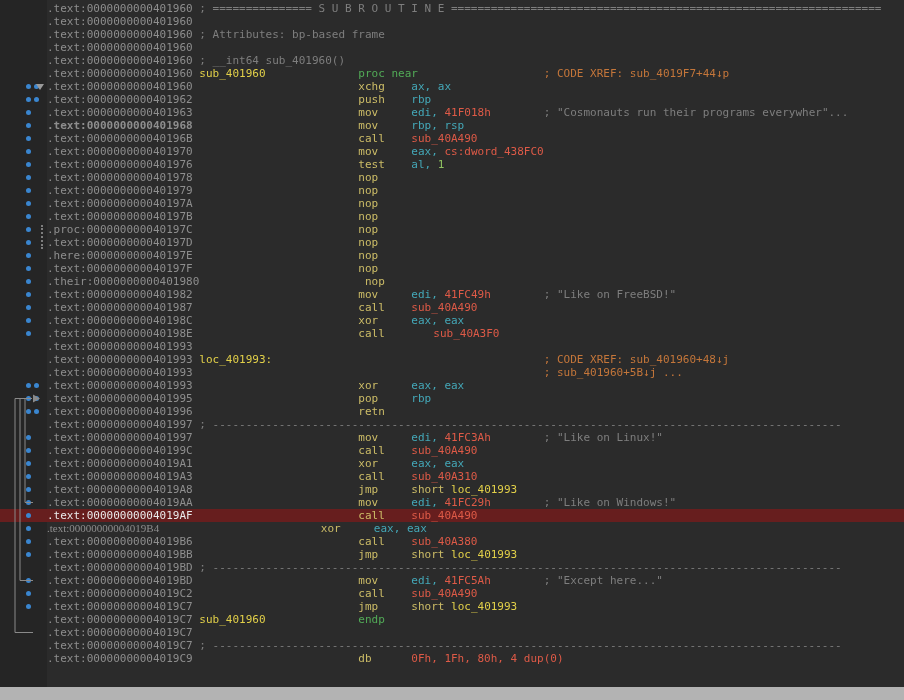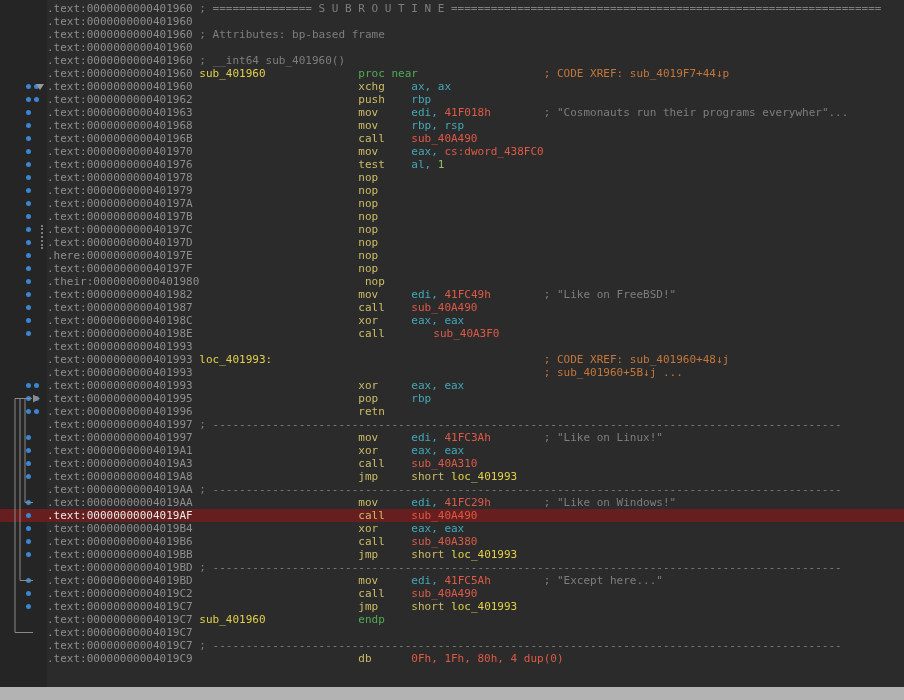--- a/index.html
+++ b/index.html
@@ -49,52 +49,52 @@
   <div id="listing">
       <div class="line"><span style="color: rgb(142, 142, 142);">.text:0000000000401960 </span><span style="color: rgb(126, 126, 126);">; =============== S U B R O U T I N E =================================================================</span></div>
       <div class="line"><span style="color: rgb(142, 142, 142);">.text:0000000000401960 </span></div>
       <div class="line"><span style="color: rgb(142, 142, 142);">.text:0000000000401960 </span><span style="color: rgb(126, 126, 126);">; Attributes: bp-based frame</span></div>
       <div class="line"><span style="color: rgb(142, 142, 142);">.text:0000000000401960 </span></div>
       <div class="line"><span style="color: rgb(142, 142, 142);">.text:0000000000401960 </span><span style="color: rgb(126, 126, 126);">; __int64 sub_401960()</span></div>
       <div class="line"><span style="color: rgb(142, 142, 142);">.text:0000000000401960 </span><span style="color: rgb(226, 208, 73);">sub_401960</span><span style="color: rgb(192, 192, 192);">              </span><span style="color: rgb(82, 171, 87);">proc near</span><span style="color: rgb(196, 118, 58);">                   ; CODE XREF: sub_4019F7+44↓p</span></div>
       <div class="line"><span style="color: rgb(142, 142, 142);">.text:0000000000401960 </span><span style="color: rgb(192, 192, 192);">                        </span><span style="color: rgb(205, 189, 103);">xchg    </span><span style="color: rgb(68, 168, 184);">ax, ax</span><span class="bp-dot" style="background: rgb(58, 134, 208); left: 26px;"></span><span class="bp-dot" style="background: rgb(58, 134, 208); left: 34px;"></span><span class="collapse-tri"></span></div>
       <div class="line"><span style="color: rgb(142, 142, 142);">.text:0000000000401962 </span><span style="color: rgb(192, 192, 192);">                        </span><span style="color: rgb(205, 189, 103);">push    </span><span style="color: rgb(68, 168, 184);">rbp</span><span class="bp-dot" style="background: rgb(58, 134, 208); left: 26px;"></span><span class="bp-dot" style="background: rgb(58, 134, 208); left: 34px;"></span></div>
       <div class="line"><span style="color: rgb(142, 142, 142);">.text:0000000000401963 </span><span style="color: rgb(192, 192, 192);">                        </span><span style="color: rgb(205, 189, 103);">mov     </span><span style="color: rgb(68, 168, 184);">edi, </span><span style="color: rgb(222, 90, 71);">41F018h</span><span style="color: rgb(126, 126, 126);">        ; "Cosmonauts run their programs everywher"...</span><span class="bp-dot" style="background: rgb(58, 134, 208); left: 26px;"></span></div>
-      <div class="line"><span style="color: rgb(142, 142, 142);">.text:0000000000401968 </span><span style="color: rgb(192, 192, 192);">                        </span><span style="color: rgb(205, 189, 103);">mov     </span><span style="color: rgb(68, 168, 184);">rbp, rsp</span><span class="bp-dot" style="background: rgb(58, 134, 208); left: 26px;"></span></div>
+      <div class="line"><span style="color: rgb(142, 142, 142); font-weight: bold;">.text:0000000000401968 </span><span style="color: rgb(192, 192, 192);">                        </span><span style="color: rgb(205, 189, 103);">mov     </span><span style="color: rgb(68, 168, 184);">rbp, rsp</span><span class="bp-dot" style="background: rgb(58, 134, 208); left: 26px;"></span></div>
       <div class="line"><span style="color: rgb(142, 142, 142);">.text:000000000040196B </span><span style="color: rgb(192, 192, 192);">                        </span><span style="color: rgb(205, 189, 103);">call    </span><span style="color: rgb(222, 90, 71);">sub_40A490</span><span class="bp-dot" style="background: rgb(58, 134, 208); left: 26px;"></span></div>
       <div class="line"><span style="color: rgb(142, 142, 142);">.text:0000000000401970 </span><span style="color: rgb(192, 192, 192);">                        </span><span style="color: rgb(205, 189, 103);">mov     </span><span style="color: rgb(68, 168, 184);">eax, </span><span style="color: rgb(222, 90, 71);">cs:dword_438FC0</span><span class="bp-dot" style="background: rgb(58, 134, 208); left: 26px;"></span></div>
       <div class="line"><span style="color: rgb(142, 142, 142);">.text:0000000000401976 </span><span style="color: rgb(192, 192, 192);">                        </span><span style="color: rgb(205, 189, 103);">test    </span><span style="color: rgb(68, 168, 184);">al, </span><span style="color: rgb(143, 193, 97);">1</span><span class="bp-dot" style="background: rgb(58, 134, 208); left: 26px;"></span></div>
       <div class="line"><span style="color: rgb(142, 142, 142); margin-top: 24px;">.text:0000000000401978 </span><span style="color: rgb(192, 192, 192);">                        </span><span style="color: rgb(205, 189, 103);">nop</span><span class="bp-dot" style="background: rgb(58, 134, 208); left: 26px;"></span></div>
       <div class="line"><span style="color: rgb(142, 142, 142);">.text:0000000000401979 </span><span style="color: rgb(192, 192, 192);">                        </span><span style="color: rgb(205, 189, 103);">nop</span><span class="bp-dot" style="background: rgb(58, 134, 208); left: 26px;"></span></div>
       <div class="line"><span style="color: rgb(142, 142, 142);">.text:000000000040197A </span><span style="color: rgb(192, 192, 192);">                        </span><span style="color: rgb(205, 189, 103);">nop</span><span class="bp-dot" style="background: rgb(58, 134, 208); left: 26px;"></span></div>
       <div class="line"><span style="color: rgb(142, 142, 142);">.text:000000000040197B </span><span style="color: rgb(192, 192, 192);">                        </span><span style="color: rgb(205, 189, 103);">nop</span><span class="bp-dot" style="background: rgb(58, 134, 208); left: 26px;"></span></div>
-      <div class="line"><span style="color: rgb(142, 142, 142);">.text:000000000040197C </span><span style="color: rgb(192, 192, 192);">                        </span><span style="color: rgb(205, 189, 103);">nop</span><span class="bp-dot" style="background: rgb(58, 134, 208); left: 26px;"></span><span class="hidden-mark"></span></div>
+      <div class="line"><span style="color: rgb(142, 142, 142);">.proc:000000000040197C </span><span style="color: rgb(192, 192, 192);">                        </span><span style="color: rgb(205, 189, 103);">nop</span><span class="bp-dot" style="background: rgb(58, 134, 208); left: 26px;"></span><span class="hidden-mark"></span></div>
       <div class="line"><span style="color: rgb(142, 142, 142);">.text:000000000040197D </span><span style="color: rgb(192, 192, 192);">                        </span><span style="color: rgb(205, 189, 103);">nop</span><span class="bp-dot" style="background: rgb(58, 134, 208); left: 26px;"></span></div>
       <div class="line"><span style="color: rgb(142, 142, 142);">.here:000000000040197E </span><span style="color: rgb(192, 192, 192);">                        </span><span style="color: rgb(205, 189, 103);">nop</span><span class="bp-dot" style="background: rgb(58, 134, 208); left: 26px;"></span></div>
       <div class="line"><span style="color: rgb(142, 142, 142);">.text:000000000040197F </span><span style="color: rgb(192, 192, 192);">                        </span><span style="color: rgb(205, 189, 103);">nop</span><span class="bp-dot" style="background: rgb(58, 134, 208); left: 26px;"></span></div>
       <div class="line"><span style="color: rgb(142, 142, 142);">.their:0000000000401980 </span><span style="color: rgb(192, 192, 192);">                        </span><span style="color: rgb(205, 189, 103);">nop</span><span class="bp-dot" style="background: rgb(58, 134, 208); left: 26px;"></span></div>
       <div class="line"><span style="color: rgb(142, 142, 142);">.text:0000000000401982 </span><span style="color: rgb(192, 192, 192);">                        </span><span style="color: rgb(205, 189, 103);">mov     </span><span style="color: rgb(68, 168, 184);">edi, </span><span style="color: rgb(222, 90, 71);">41FC49h</span><span style="color: rgb(126, 126, 126);">        ; "Like on FreeBSD!"</span><span class="bp-dot" style="background: rgb(58, 134, 208); left: 26px;"></span></div>
       <div class="line"><span style="color: rgb(142, 142, 142);">.text:0000000000401987 </span><span style="color: rgb(192, 192, 192);">                        </span><span style="color: rgb(205, 189, 103);">call    </span><span style="color: rgb(222, 90, 71);">sub_40A490</span><span class="bp-dot" style="background: rgb(58, 134, 208); left: 26px;"></span></div>
       <div class="line"><span style="color: rgb(142, 142, 142);">.text:000000000040198C </span><span style="color: rgb(192, 192, 192);">                        </span><span style="color: rgb(205, 189, 103);">xor     </span><span style="color: rgb(68, 168, 184);">eax, eax</span><span class="bp-dot" style="background: rgb(58, 134, 208); left: 26px;"></span></div>
       <div class="line"><span style="color: rgb(142, 142, 142);">.text:000000000040198E </span><span style="color: rgb(192, 192, 192);">                        </span><span style="color: rgb(205, 189, 103);">call    </span><span style="color: rgb(222, 90, 71); margin-left: 22px;">sub_40A3F0</span><span class="bp-dot" style="background: rgb(58, 134, 208); left: 26px;"></span></div>
       <div class="line"><span style="color: rgb(142, 142, 142);">.text:0000000000401993 </span></div>
       <div class="line"><span style="color: rgb(142, 142, 142);">.text:0000000000401993 </span><span style="color: rgb(226, 208, 73);">loc_401993:</span><span style="color: rgb(196, 118, 58);">                                         ; CODE XREF: sub_401960+48↓j</span></div>
       <div class="line"><span style="color: rgb(142, 142, 142);">.text:0000000000401993 </span><span style="color: rgb(196, 118, 58);">                                                    ; sub_401960+5B↓j ...</span></div>
       <div class="line"><span style="color: rgb(142, 142, 142);">.text:0000000000401993 </span><span style="color: rgb(192, 192, 192);">                        </span><span style="color: rgb(205, 189, 103);">xor     </span><span style="color: rgb(68, 168, 184);">eax, eax</span><span class="bp-dot" style="background: rgb(58, 134, 208); left: 26px;"></span><span class="bp-dot" style="background: rgb(58, 134, 208); left: 34px;"></span></div>
       <div class="line"><span style="color: rgb(142, 142, 142);">.text:0000000000401995 </span><span style="color: rgb(192, 192, 192);">                        </span><span style="color: rgb(205, 189, 103);">pop     </span><span style="color: rgb(68, 168, 184);">rbp</span><span class="bp-dot" style="background: rgb(58, 134, 208); left: 26px;"></span><span class="bp-dot" style="background: rgb(58, 134, 208); left: 34px;"></span></div>
       <div class="line"><span style="color: rgb(142, 142, 142);">.text:0000000000401996 </span><span style="color: rgb(192, 192, 192);">                        </span><span style="color: rgb(205, 189, 103);">retn</span><span class="bp-dot" style="background: rgb(58, 134, 208); left: 26px;"></span><span class="bp-dot" style="background: rgb(58, 134, 208); left: 34px;"></span></div>
       <div class="line"><span style="color: rgb(142, 142, 142);">.text:0000000000401997 </span><span style="color: rgb(126, 126, 126);">; -----------------------------------------------------------------------------------------------</span></div>
       <div class="line"><span style="color: rgb(142, 142, 142);">.text:0000000000401997 </span><span style="color: rgb(192, 192, 192);">                        </span><span style="color: rgb(205, 189, 103);">mov     </span><span style="color: rgb(68, 168, 184);">edi, </span><span style="color: rgb(222, 90, 71);">41FC3Ah</span><span style="color: rgb(126, 126, 126);">        ; "Like on Linux!"</span><span class="bp-dot" style="background: rgb(58, 134, 208); left: 26px;"></span></div>
+      <div class="line"><span style="color: rgb(142, 142, 142);">.text:000000000040199C </span><span style="color: rgb(192, 192, 192);">                        </span><span style="color: rgb(205, 189, 103);">call    </span><span style="color: rgb(222, 90, 71);">sub_40A490</span><span class="bp-dot" style="background: rgb(58, 134, 208); left: 26px;"></span></div>
       <div class="line"><span style="color: rgb(142, 142, 142);">.text:00000000004019A1 </span><span style="color: rgb(192, 192, 192);">                        </span><span style="color: rgb(205, 189, 103);">xor     </span><span style="color: rgb(68, 168, 184);">eax, eax</span><span class="bp-dot" style="background: rgb(58, 134, 208); left: 26px;"></span></div>
       <div class="line"><span style="color: rgb(142, 142, 142); text-align: center;">.text:00000000004019A3 </span><span style="color: rgb(192, 192, 192);">                        </span><span style="color: rgb(205, 189, 103);">call    </span><span style="color: rgb(222, 90, 71);">sub_40A310</span><span class="bp-dot" style="background: rgb(58, 134, 208); left: 26px;"></span></div>
       <div class="line"><span style="color: rgb(142, 142, 142);">.text:00000000004019A8 </span><span style="color: rgb(192, 192, 192);">                        </span><span style="color: rgb(205, 189, 103);">jmp     </span><span style="color: rgb(205, 189, 103);">short </span><span style="color: rgb(226, 208, 73);">loc_401993</span><span class="bp-dot" style="background: rgb(58, 134, 208); left: 26px;"></span></div>
-      <div class="line"><span style="color: rgb(142, 142, 142);">.text:00000000004019AA </span><span style="color: rgb(126, 126, 126);">; -----------------------------------------------------------------------------------------------</span></div>
       <div class="line"><span style="color: rgb(142, 142, 142);">.text:00000000004019AA </span><span style="color: rgb(192, 192, 192);">                        </span><span style="color: rgb(205, 189, 103);">mov     </span><span style="color: rgb(68, 168, 184);">edi, </span><span style="color: rgb(222, 90, 71);">41FC29h</span><span style="color: rgb(126, 126, 126);">        ; "Like on Windows!"</span><span class="bp-dot" style="background: rgb(58, 134, 208); left: 26px;"></span></div>
       <div class="line" style="background: rgb(103, 30, 30);"><span style="color: rgb(234, 234, 234);">.text:00000000004019AF </span><span style="color: rgb(192, 192, 192);">                        </span><span style="color: rgb(205, 189, 103);">call    </span><span style="color: rgb(222, 90, 71);">sub_40A490</span><span class="bp-dot" style="background: rgb(58, 134, 208); left: 26px;"></span></div>
-      <div class="line"><span style="color: rgb(142, 142, 142);">.text:00000000004019B4 </span><span style="color: rgb(192, 192, 192);">                        </span><span style="color: rgb(205, 189, 103);">xor     </span><span style="color: rgb(68, 168, 184);">eax, eax</span><span class="bp-dot" style="background: rgb(58, 134, 208); left: 26px;"></span></div>
+      <div class="line"><span style="color: rgb(142, 142, 142); font-family: Liberation Serif, serif;">.text:00000000004019B4 </span><span style="color: rgb(192, 192, 192);">                        </span><span style="color: rgb(205, 189, 103);">xor     </span><span style="color: rgb(68, 168, 184);">eax, eax</span><span class="bp-dot" style="background: rgb(58, 134, 208); left: 26px;"></span></div>
       <div class="line"><span style="color: rgb(142, 142, 142);">.text:00000000004019B6 </span><span style="color: rgb(192, 192, 192);">                        </span><span style="color: rgb(205, 189, 103);">call    </span><span style="color: rgb(222, 90, 71);">sub_40A380</span><span class="bp-dot" style="background: rgb(58, 134, 208); left: 26px;"></span></div>
       <div class="line"><span style="color: rgb(142, 142, 142);">.text:00000000004019BB </span><span style="color: rgb(192, 192, 192);">                        </span><span style="color: rgb(205, 189, 103);">jmp     </span><span style="color: rgb(205, 189, 103);">short </span><span style="color: rgb(226, 208, 73);">loc_401993</span><span class="bp-dot" style="background: rgb(58, 134, 208); left: 26px;"></span></div>
       <div class="line"><span style="color: rgb(142, 142, 142);">.text:00000000004019BD </span><span style="color: rgb(126, 126, 126);">; -----------------------------------------------------------------------------------------------</span></div>
       <div class="line"><span style="color: rgb(142, 142, 142);">.text:00000000004019BD </span><span style="color: rgb(192, 192, 192);">                        </span><span style="color: rgb(205, 189, 103);">mov     </span><span style="color: rgb(68, 168, 184);">edi, </span><span style="color: rgb(222, 90, 71);">41FC5Ah</span><span style="color: rgb(126, 126, 126);">        ; "Except here..."</span><span class="bp-dot" style="background: rgb(58, 134, 208); left: 26px;"></span></div>
       <div class="line"><span style="color: rgb(142, 142, 142);">.text:00000000004019C2 </span><span style="color: rgb(192, 192, 192);">                        </span><span style="color: rgb(205, 189, 103);">call    </span><span style="color: rgb(222, 90, 71);">sub_40A490</span><span class="bp-dot" style="background: rgb(58, 134, 208); left: 26px;"></span></div>
       <div class="line"><span style="color: rgb(142, 142, 142);">.text:00000000004019C7 </span><span style="color: rgb(192, 192, 192);">                        </span><span style="color: rgb(205, 189, 103);">jmp     </span><span style="color: rgb(205, 189, 103);">short </span><span style="color: rgb(226, 208, 73);">loc_401993</span><span class="bp-dot" style="background: rgb(58, 134, 208); left: 26px;"></span></div>
       <div class="line"><span style="color: rgb(142, 142, 142);">.text:00000000004019C7 </span><span style="color: rgb(226, 208, 73);">sub_401960</span><span style="color: rgb(192, 192, 192);">              </span><span style="color: rgb(82, 171, 87);">endp</span></div>
       <div class="line"><span style="color: rgb(142, 142, 142);">.text:00000000004019C7 </span></div>
       <div class="line"><span style="color: rgb(142, 142, 142);">.text:00000000004019C7 </span><span style="color: rgb(126, 126, 126);">; -----------------------------------------------------------------------------------------------</span></div>
       <div class="line"><span style="color: rgb(142, 142, 142);">.text:00000000004019C9 </span><span style="color: rgb(192, 192, 192);">                        </span><span style="color: rgb(205, 189, 103);">db      </span><span style="color: rgb(222, 90, 71);">0Fh, 1Fh, 80h, 4 dup(0)</span></div>

